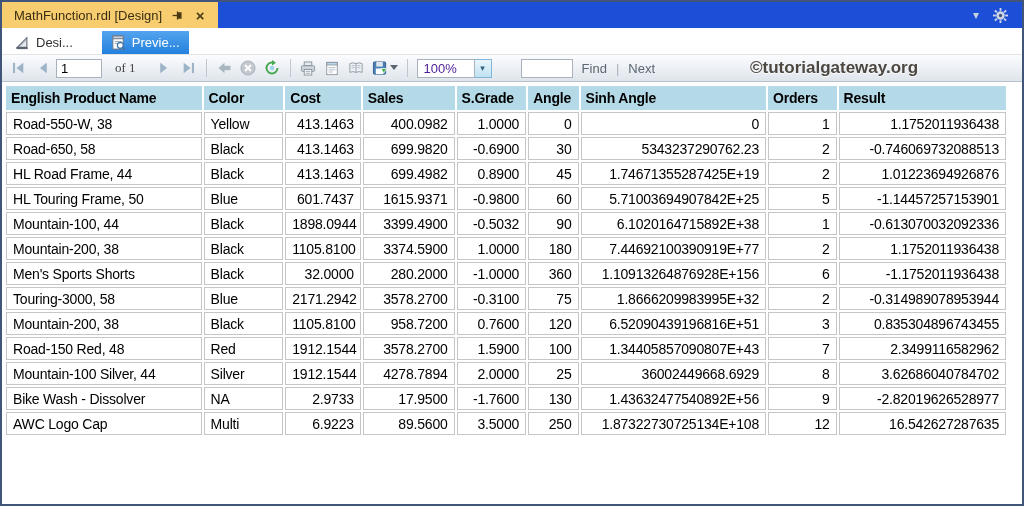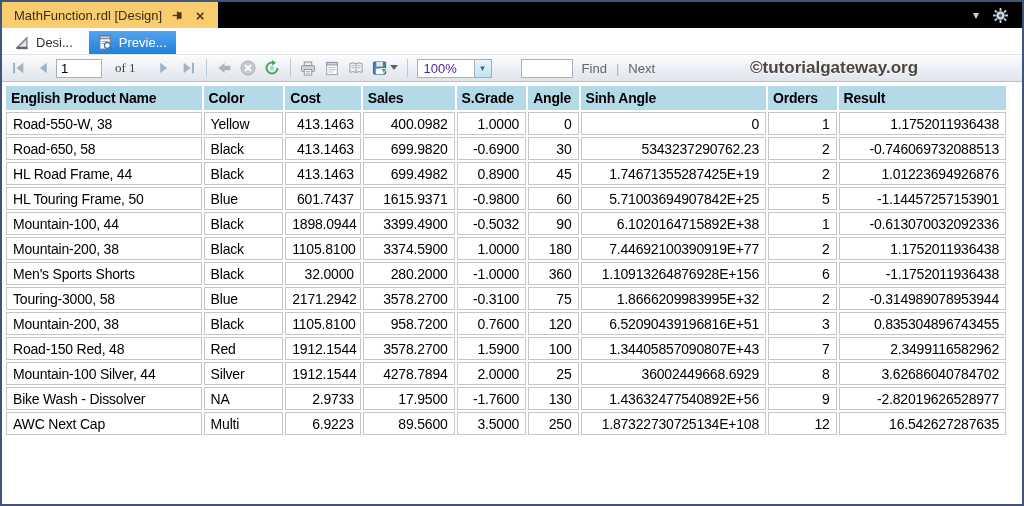--- a/index.html
+++ b/index.html
@@ -4,35 +4,35 @@
 <style>
   * { margin:0; padding:0; box-sizing:border-box; }
   body { font-family:"Liberation Sans", sans-serif; background:#9aa3b2; }
   .window{
     position:relative; width:1024px; height:506px;
     background:#fff; border:2px solid #41557a; outline:1px solid #8f98a9;
     overflow:hidden;
   }
   
   .titlebar{
-    height:26px; background:#000000; display:flex; align-items:stretch;
+    height:26px; background:#1d4ed8; display:flex; align-items:stretch;
   }
   .doc-tab{
     display:flex; align-items:center; gap:7px;
     background:#f8cd70; color:#3a2f12; padding:0 10px 0 12px;
     font-size:13px; cursor:default;
   }
   .doc-tab .tab-label{ white-space:nowrap; }
   .tab-icon-btn{ width:16px; height:16px; display:flex; align-items:center; justify-content:center; }
   .close-glyph{ font-size:15px; font-weight:bold; color:#4a3b15; line-height:1; }
   .titlebar-right{ margin-left:auto; display:flex; align-items:center; gap:14px; padding-right:14px; }
   .chev{ color:#c7d1e4; font-size:12px; }
   
   .viewtabs{
-    height:27px; background:#fff; display:flex; align-items:flex-end; gap:7px;
+    height:27px; background:#fff; display:flex; align-items:flex-end; gap:20px;
     padding:2px 0 0 4px; border-bottom:1px solid #e3e3e3;
   }
   .viewtab{
     height:23px; display:flex; align-items:center; gap:6px; padding:0 9px;
     font-size:13px; color:#333; cursor:default;
   }
   .viewtab.active{
     background:linear-gradient(#54a4ee,#2280dd); color:#fff; border-radius:0;
   }
   
@@ -404,21 +404,21 @@
             <td>NA</td>
             <td>2.9733</td>
             <td>17.9500</td>
             <td>-1.7600</td>
             <td>130</td>
             <td>1.43632477540892E+56</td>
             <td>9</td>
             <td>-2.82019626528977</td>
           </tr>
           <tr>
-            <td>AWC Next Cap</td>
+            <td>AWC Logo Cap</td>
             <td>Multi</td>
             <td>6.9223</td>
             <td>89.5600</td>
             <td>3.5000</td>
             <td>250</td>
             <td>1.87322730725134E+108</td>
             <td>12</td>
             <td>16.542627287635</td>
           </tr>
         </tbody>

